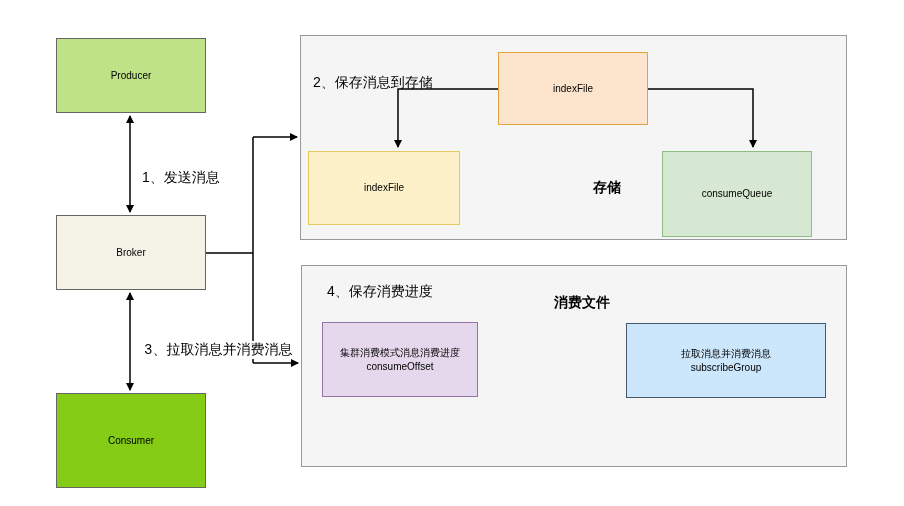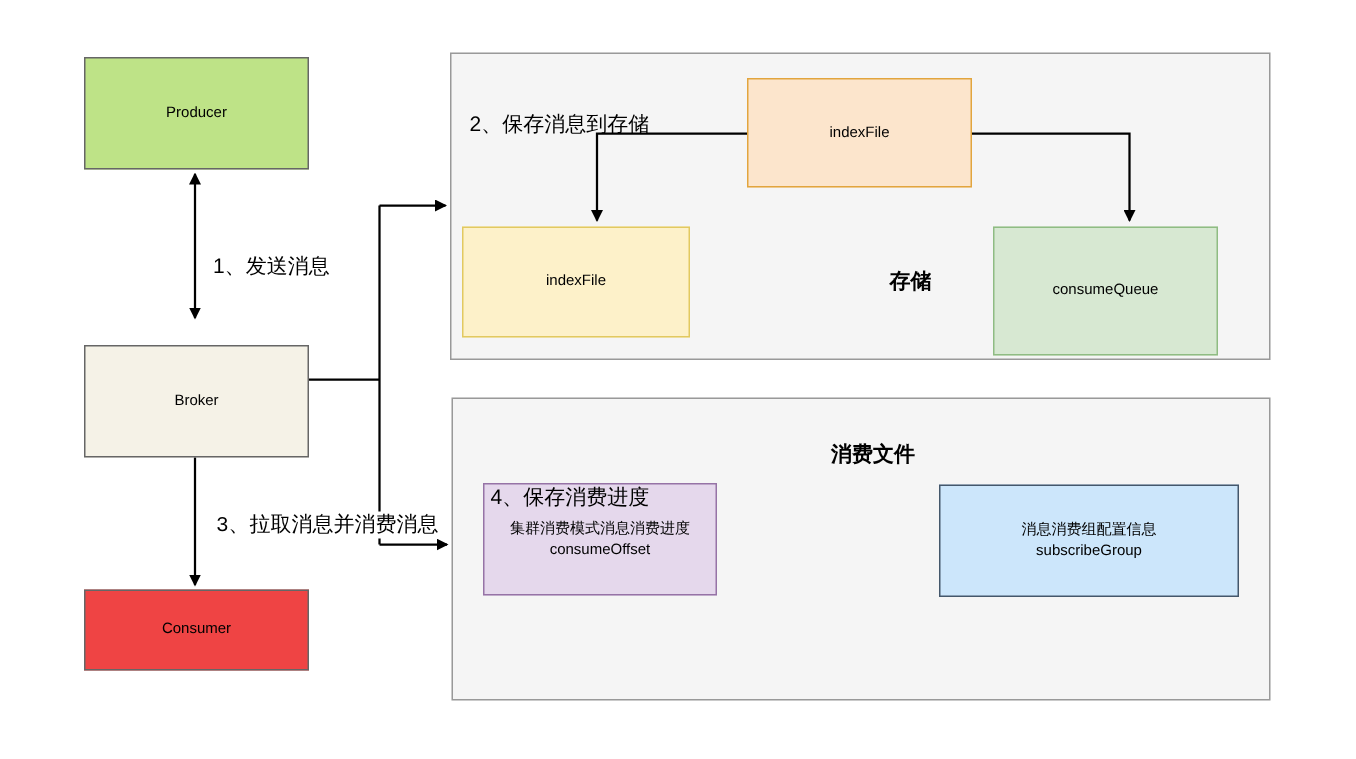--- a/index.html
+++ b/index.html
@@ -17,22 +17,22 @@
     position:absolute;box-sizing:border-box;z-index:1;
     background:#f5f5f5;border:1px solid #999999;
   }
   .lbl{
     position:absolute;z-index:20;font-size:14px;white-space:nowrap;
     background:#ffffff;padding:0 2px;
   }
   .lbl.inbox{background:transparent;}
   .lbl.bold{font-weight:bold;background:transparent;}
   .producer{left:56px;top:38px;width:150px;height:75px;background:#bee387;border:1px solid #666666;}
-  .broker{left:56px;top:215px;width:150px;height:75px;background:#f5f2e7;border:1px solid #666666;margin-top:15px;}
-  .consumer{left:56px;top:393px;width:150px;height:54px;background:#ef4444;border:1px solid #666666;}
+  .broker{left:56px;top:215px;width:150px;height:75px;background:#f5f2e7;border:1px solid #666666;}
+  .consumer{left:56px;top:393px;width:150px;height:95px;background:#84cc16;border:1px solid #666666;}
   .commitlog{left:498px;top:52px;width:150px;height:73px;background:#fce5cc;border:1px solid #e2a53e;}
   .indexfile{left:308px;top:151px;width:152px;height:74px;background:#fdf1c9;border:1px solid #e2c960;}
   .consumequeue{left:662px;top:151px;width:150px;height:86px;background:#d7e8d2;border:1px solid #8fbc83;}
   .consumeoffset{left:322px;top:322px;width:156px;height:75px;background:#e5d8ec;border:1px solid #9673a6;flex-direction:column;}
   .subscribegroup{left:626px;top:323px;width:200px;height:75px;background:#cce6fb;border:1px solid #44576b;flex-direction:column;}
   .container-top{left:300px;top:35px;width:547px;height:205px;}
   .container-bottom{left:301px;top:265px;width:546px;height:202px;}
 </style>
 </head>
 <body>
@@ -85,24 +85,24 @@
   </div>
   <div class="node consumequeue">
     <span>consumeQueue</span>
   </div>
 
   <div class="node consumeoffset">
     <span>集群消费模式消息消费进度</span>
     <span>consumeOffset</span>
   </div>
   <div class="node subscribegroup">
-    <span>消息消费组配置信息</span>
+    <span>拉取消息并消费消息</span>
     <span>subscribeGroup</span>
   </div>
 
   <div class="lbl" style="left:140px;top:169px;">1、发送消息</div>
   <div class="lbl" style="left:142px;top:341px;font-family:Liberation Mono, monospace;">3、拉取消息并消费消息</div>
   <div class="lbl inbox" style="left:311px;top:55px;margin-top:19px;">2、保存消息到存储</div>
-  <div class="lbl inbox" style="left:325px;top:283px;margin-top:40px;">4、保存消费进度</div>
+  <div class="lbl inbox" style="left:325px;top:283px;">4、保存消费进度</div>
   <div class="lbl bold" style="left:572px;top:139px;width:66px;text-align:center;margin-top:40px;">存储</div>
   <div class="lbl bold" style="left:542px;top:294px;width:66px;text-align:right;">消费文件</div>
 
 </div>
 
 </body></html>

